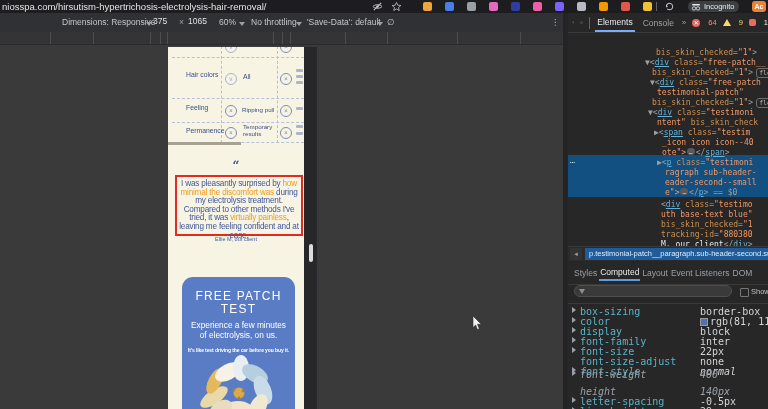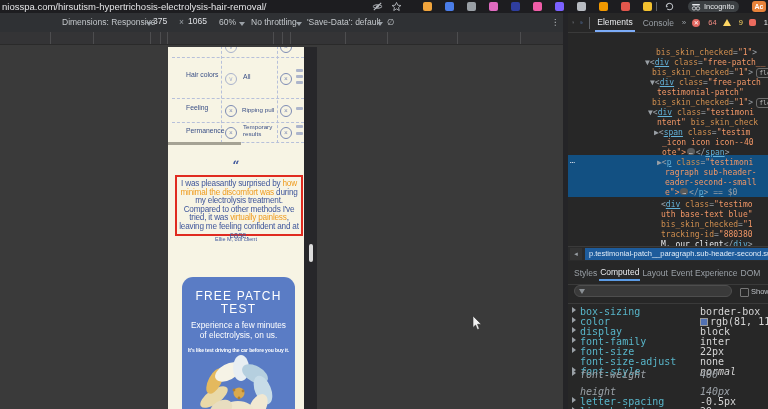--- a/index.html
+++ b/index.html
@@ -312,21 +312,21 @@
 
     <div class="crumbbar">
       <div class="crumb-btn">◂</div>
       <div class="crumb">p.testimonial-patch__paragraph.sub-header-second.sub-h</div>
     </div>
 
     <div class="paneltabs" id="panel-tabs">
         <span class="ptab">Styles</span>
         <span class="ptab active">Computed</span>
         <span class="ptab">Layout</span>
-        <span class="ptab">Event Experience</span>
+        <span class="ptab">Event Listeners</span>
         <span class="ptab">DOM</span>
       </div>
 
     <div class="filterrow">
       <div class="filterpill">
         <span class="funnel"></span>
       </div>
       <div class="chkbox"></div>
       <div class="chklabel">Show all</div>
     </div>

